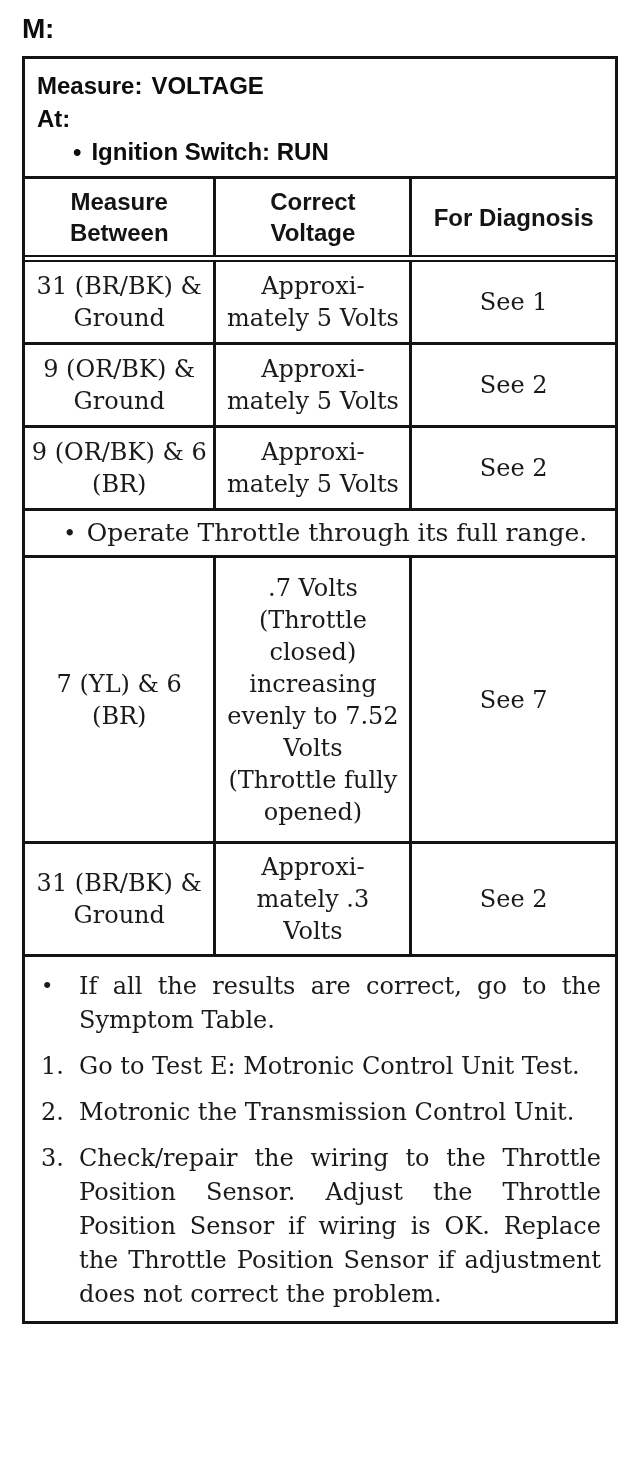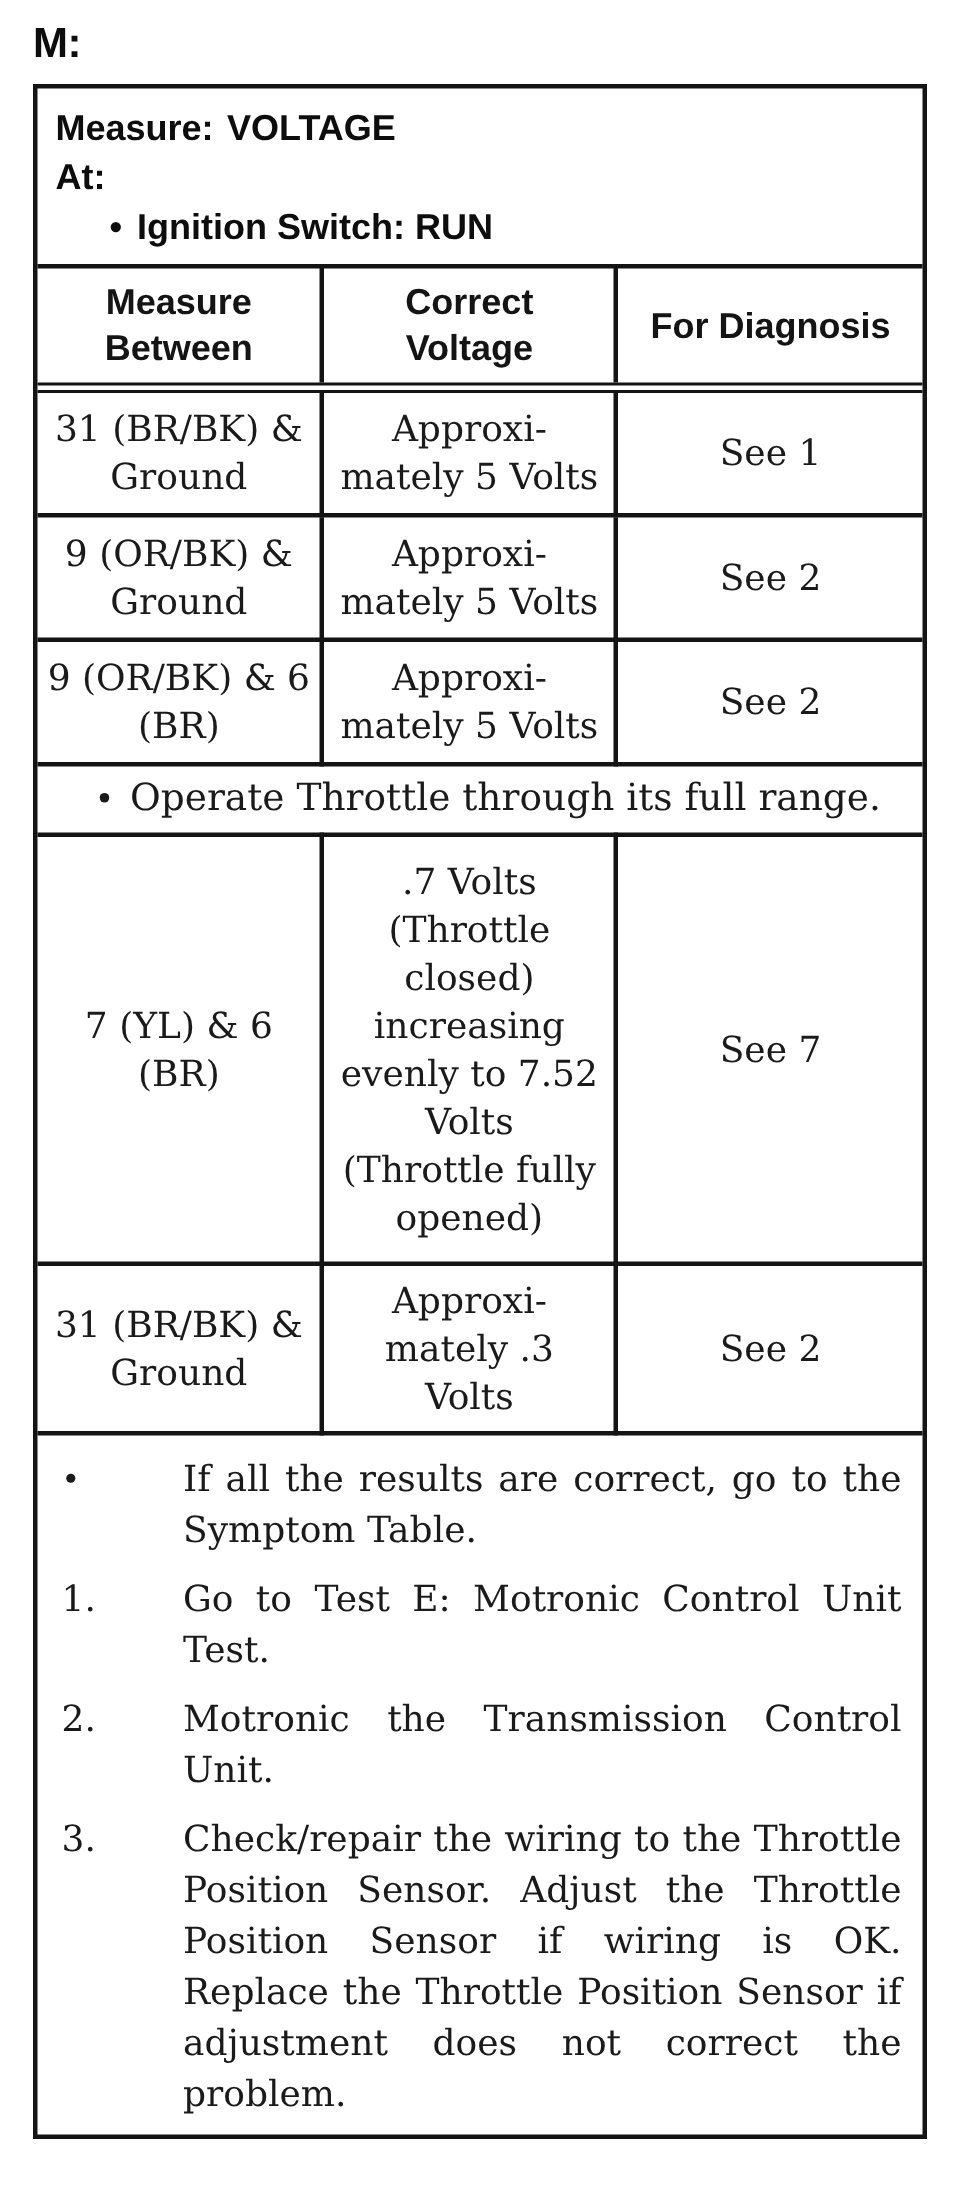--- a/index.html
+++ b/index.html
@@ -76,21 +76,21 @@
   
   .notes{
     padding:12px 14px 10px 16px;
     font-family:"DejaVu Serif","Liberation Serif",serif;
     font-size:24px;line-height:34px;color:#1a1a1a;
   }
   .note{display:flex;margin-bottom:12px;}
   .note:last-child{margin-bottom:0;}
   .note-marker{flex:0 0 38px;}
   .note .b-dot{font-size:21px;}
-  .note-text{flex:1;text-align:justify;margin-left:43px;}
+  .note-text{flex:1;text-align:justify;}
 </style>
 </head>
 <body>
 
 <div class="page">
 
   <div class="title">
     <span class="title-marker">M:</span>
   </div>
 

